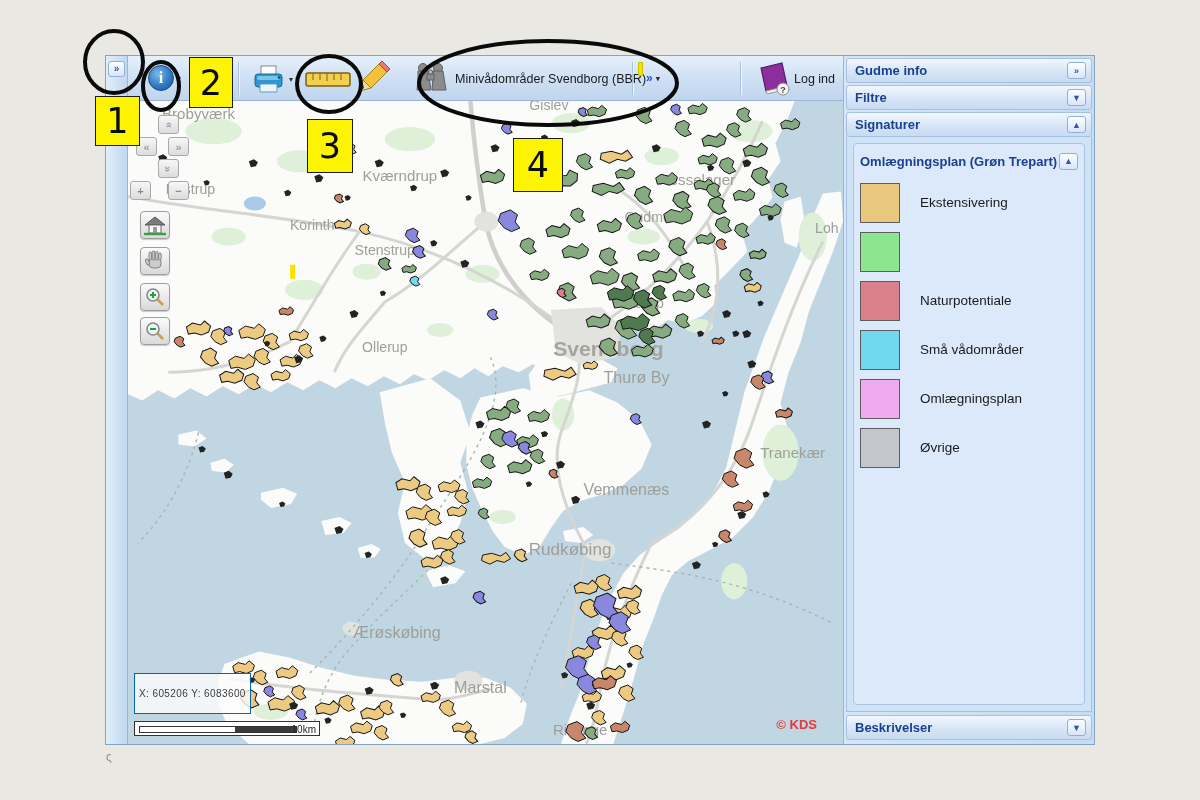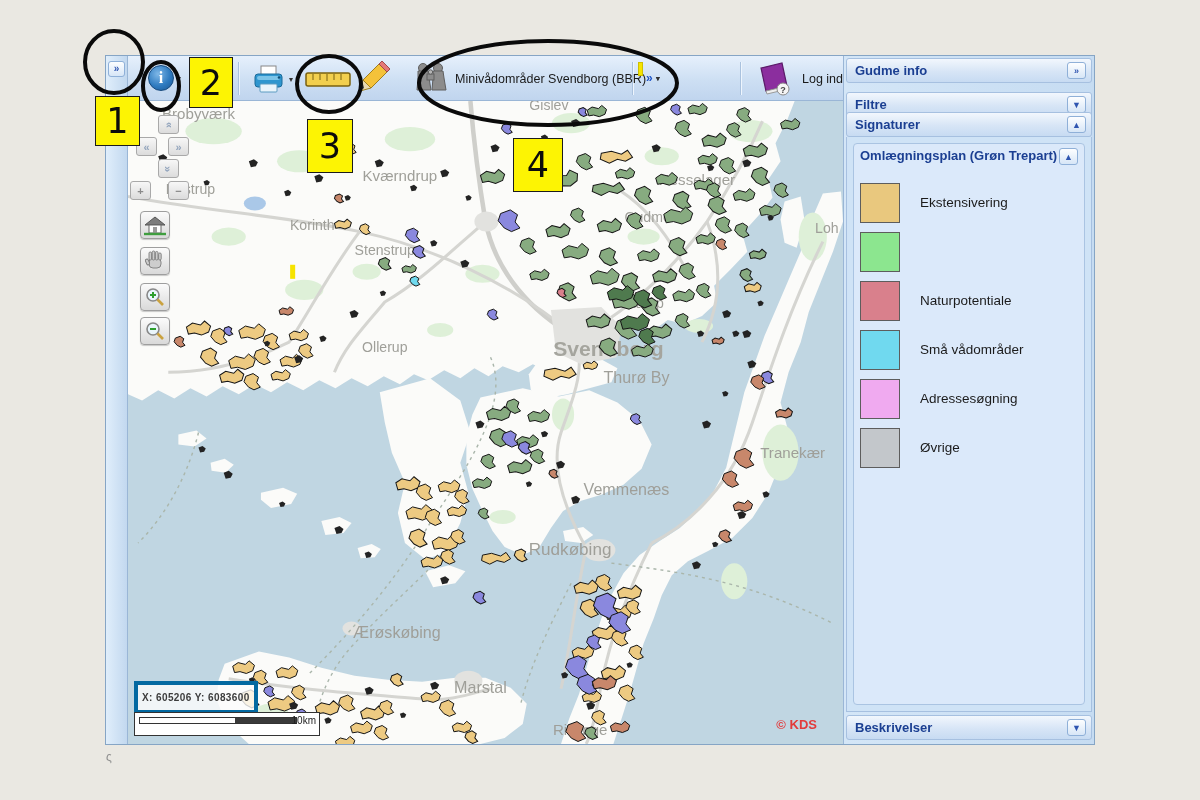--- a/index.html
+++ b/index.html
@@ -38,43 +38,43 @@
   .caret { font-size:8px; color:#333; margin-left:3px; }
   .info-circle {
     width:26px; height:26px; border-radius:50%;
     background:radial-gradient(circle at 9px 8px,#7fb8e8,#2f7bc0 55%,#1b5591);
     border:1px solid #15497e; color:#fff; font-weight:bold; font-size:16px;
     font-family:"Liberation Serif","DejaVu Serif",serif;
     display:flex; align-items:center; justify-content:center;
   }
   .addr-label { font-size:12.5px; color:#1a1a1a; margin-left:8px; }
   .more-laquo { color:#1f55c8; font-weight:bold; font-size:12px; }
-  .login-label { font-size:12.5px; color:#1a1a1a; margin-left:8px; }
+  .login-label { font-size:12.5px; color:#1a1a1a; }
   .yellow-mark { position:absolute; background:#f6e400; border:1px solid #cfc000; }
   
   .map-wrap { position:relative; flex:1; background:#fef9c3; overflow:hidden; }
   svg.mapsvg { position:absolute; left:0; top:0; width:100%; height:100%; display:block; }
   .map-town { font-family:"Liberation Sans","DejaVu Sans",sans-serif; }
   
   .nav-sm {
     position:absolute; width:21px; height:19px; border:1px solid #a9a9a9; border-radius:3px;
     background:linear-gradient(#f7f7f7,#dcdcdc); color:#93a5bd; font-weight:bold; font-size:11px;
     display:flex; align-items:center; justify-content:center; cursor:pointer;
   }
   .nav-lg {
     position:absolute; width:30px; height:28px; border:1px solid #9e9e9e; border-radius:4px;
     background:linear-gradient(#fbfbfb,#d9d9d9); display:flex; align-items:center; justify-content:center;
     cursor:pointer; box-shadow:0 1px 1px rgba(0,0,0,0.2);
   }
   .rot-up { transform:rotate(-90deg); } .rot-down { transform:rotate(90deg); }
   .coords {
     position:absolute; left:6px; bottom:30px; font-size:10px; color:#3c3c3c;
-    background:rgba(252,252,252,0.8); border:4px solid #0369a1; padding:7px 4px; letter-spacing:0.4px;font-weight:bold;
-  }
-  .scalebar { position:absolute; left:6px; bottom:8px; width:186px; height:24px; background:#fff; border:1.5px solid #333; }
+    background:rgba(252,252,252,0.8); border:1px solid #0369a1; padding:14px 4px; letter-spacing:0.4px;
+  }
+  .scalebar { position:absolute; left:6px; bottom:8px; width:186px; height:15px; background:#fff; border:1.5px solid #333; }
   .scale-track { position:absolute; left:4px; top:4px; height:7px; width:158px; border:1px solid #333; display:flex; }
   .scale-white { width:95px; background:#fff; }
   .scale-dark { width:61px; background:#3a3a3a; }
   .scale-label { position:absolute; right:3px; top:2px; font-size:10px; color:#222; }
   .copyright { position:absolute; right:26px; bottom:12px; font-size:13px; font-weight:bold; color:#e23b3b; }
   
   .sidebar { flex:1; position:relative; background:linear-gradient(90deg,#d4e6f7,#c6dcf2); padding:2px; }
   .hdr {
     position:absolute; left:2px; right:2px; height:25px;
     background:linear-gradient(#f2f7fd,#d7e5f6 55%,#c7dbf2);
@@ -86,21 +86,21 @@
   .hdr-btn {
     width:19px; height:17px; border:1px solid #8fb0d8; border-radius:3px;
     background:linear-gradient(#fdfeff,#d7e6f7); color:#2f55b0;
     font-size:9px; font-weight:bold; display:flex; align-items:center; justify-content:center; cursor:pointer;
   }
   .sig-content {
     position:absolute; left:2px; right:2px; top:81px; bottom:32px;
     background:#cfe3f6; border:1px solid #a6c0e0; border-top:none; padding:6px; overflow:hidden;
   }
   .inner-panel { background:#dbe9fa; border:1px solid #aac4e2; border-radius:4px; height:100%; padding:4px 6px; }
-  .inner-hdr { display:flex; justify-content:space-between; height:26px; }
+  .inner-hdr { display:flex; align-items:center; justify-content:space-between; height:26px; }
   .inner-hdr .hdr-label { font-size:13px; }
   .leg-row { display:flex; align-items:center; margin-top:9px; }
   .leg-swatch { width:40px; height:40px; border:1.5px solid #5d5d5d; flex:0 0 40px; }
   .leg-label { margin-left:20px; font-size:13.5px; color:#1b1b1b; line-height:1.25; }
   .hdr-bottom { top:auto; bottom:4px; }
   
   .ann-layer { position:absolute; left:0; top:0; width:1200px; height:800px; pointer-events:none; z-index:50; }
   .ann-box {
     position:absolute; background:#fdf403; border:1.5px solid #1c1c1c;
     display:flex; align-items:center; justify-content:center;
@@ -617,21 +617,21 @@
       </div>
       <div class="copyright">© KDS</div>
     </div>
   </div>
 
   <div class="sidebar">
     <div class="hdr" style="top:2px">
       <span class="hdr-label">Gudme info</span>
       <span class="hdr-btn">»</span>
     </div>
-    <div class="hdr" style="top:36px">
+    <div class="hdr" style="top:29px">
       <span class="hdr-label">Filtre</span>
       <span class="hdr-btn">▼</span>
     </div>
     <div class="hdr" style="top:56px">
       <span class="hdr-label">Signaturer</span>
       <span class="hdr-btn">▲</span>
     </div>
 
     <div class="sig-content">
       <div class="inner-panel">
@@ -650,21 +650,21 @@
             <div class="leg-row">
               <div class="leg-swatch" style="background: rgb(217, 128, 140);"></div>
               <div class="leg-label">Naturpotentiale</div>
             </div>
             <div class="leg-row">
               <div class="leg-swatch" style="background: rgb(112, 217, 239);"></div>
               <div class="leg-label">Små vådområder</div>
             </div>
             <div class="leg-row">
               <div class="leg-swatch" style="background: rgb(240, 170, 240);"></div>
-              <div class="leg-label">Adressesøgning</div>
+              <div class="leg-label">Omlægningsplan</div>
             </div>
             <div class="leg-row">
               <div class="leg-swatch" style="background: rgb(195, 199, 203);"></div>
               <div class="leg-label">Øvrige</div>
             </div>
           </div>
       </div>
     </div>
 
     <div class="hdr hdr-bottom">

